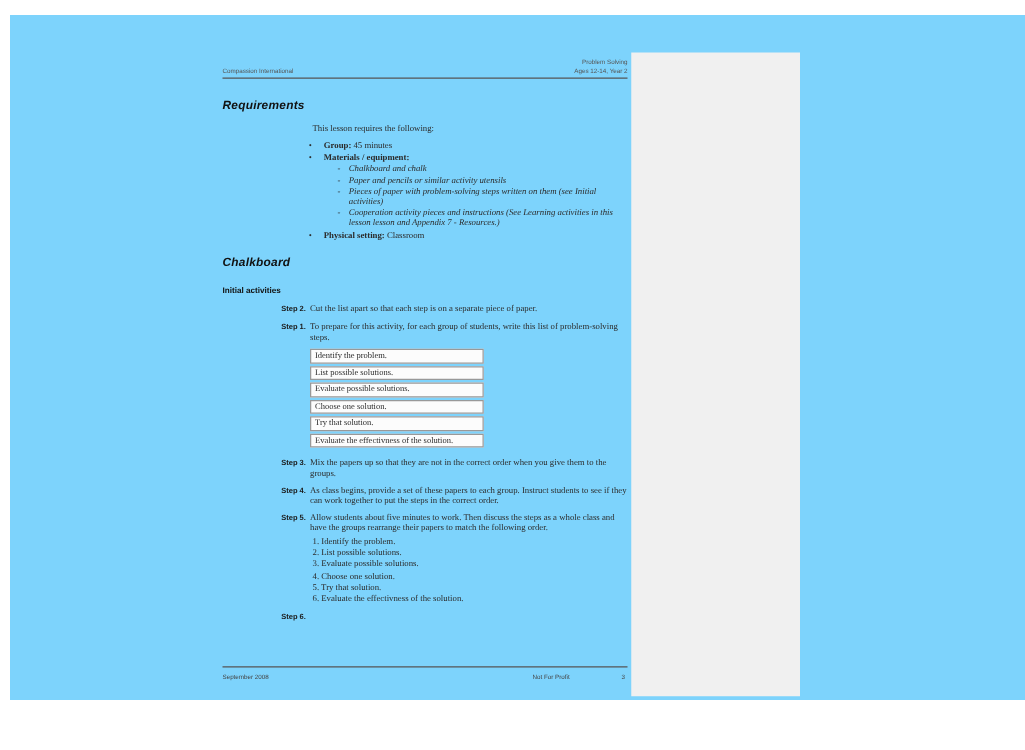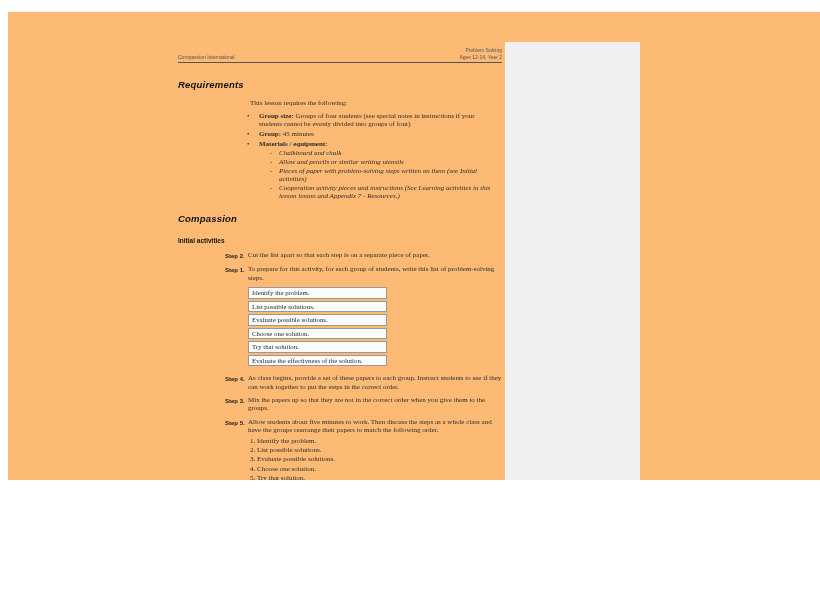--- a/index.html
+++ b/index.html
@@ -3,22 +3,22 @@
 <meta charset="utf-8">
 <style>
   html, body { margin:0; padding:0; }
   body {
     width:820px; height:600px;
     background:#ffffff;
     font-family:"Liberation Serif", serif;
     -webkit-font-smoothing:antialiased;
   }
   #canvas {
-    position:relative; width:820px; height:480px;
-    background:#fdba74; overflow:hidden;
+    position:relative; width:820px; height:560px;
+    background:#7dd3fc; overflow:hidden;
   }
   .top-strip { position:absolute; left:0; top:0; width:820px; height:12px; background:#ffffff; }
   .left-strip { position:absolute; left:0; top:0; width:8px; height:600px; background:#ffffff; }
   .gray-band { position:absolute; left:505px; top:42px; width:135px; height:515px; background:#f0f0f0; }
 
   .doc {
     position:absolute; left:178px; top:47px; width:324px;
     color:#2b2b2b;
   }
   .doc-header {
@@ -100,40 +100,40 @@
         <span>Problem Solving</span><br>
         <span>Ages 12-14, Year 2</span>
       </span>
     </div>
 
     <h1 class="section" id="req-title">Requirements</h1>
 
     <div class="intro">This lesson requires the following:</div>
 
     <ul class="req">
-      <li>
-        <span class="b">Group size:</span>
-        <span>Groups of four students (see special notes in instructions if your students cannot be evenly divided into groups of four)</span>
-      </li>
       <li>
         <span class="b">Group:</span>
         <span>45 minutes</span>
       </li>
       <li>
         <span class="b">Materials / equipment:</span>
         <ul class="sub">
           <li>Chalkboard and chalk</li>
-          <li>Allow and pencils or similar writing utensils</li>
+          <li>Paper and pencils or similar activity utensils</li>
           <li>Pieces of paper with problem-solving steps written on them (see Initial activities)</li>
           <li>Cooperation activity pieces and instructions (See Learning activities in this lesson lesson and Appendix 7 - Resources.)</li>
         </ul>
       </li>
+      <li>
+        <span class="b">Physical setting:</span>
+        <span>Classroom</span>
+      </li>
     </ul>
 
-    <h1 class="section" id="act-title">Compassion</h1>
+    <h1 class="section" id="act-title">Chalkboard</h1>
 
     <div class="subhead">Initial activities</div>
 
     <div class="steps">
 
       <div class="step">
         <span class="step-label">Step 2.</span>
         <div class="step-body">Cut the list apart so that each step is on a separate piece of paper.</div>
       </div>
 
@@ -160,27 +160,27 @@
                 </tr>
             <tr>
                   <td>Evaluate the effectivness of the solution.</td>
                 </tr>
           </tbody>
             </table>
         </div>
       </div>
 
       <div class="step">
+        <span class="step-label">Step 3.</span>
+        <div class="step-body">Mix the papers up so that they are not in the correct order when you give them to the groups.</div>
+      </div>
+
+      <div class="step">
         <span class="step-label">Step 4.</span>
         <div class="step-body">As class begins, provide a set of these papers to each group. Instruct students to see if they can work together to put the steps in the correct order.</div>
-      </div>
-
-      <div class="step">
-        <span class="step-label">Step 3.</span>
-        <div class="step-body">Mix the papers up so that they are not in the correct order when you give them to the groups.</div>
       </div>
 
       <div class="step">
         <span class="step-label">Step 5.</span>
         <div class="step-body">
           <span>Allow students about five minutes to work. Then discuss the steps as a whole class and have the groups rearrange their papers to match the following order.</span>
           <ol class="order">
             <li>Identify the problem.</li>
             <li>List possible solutions.</li>
             <li>Evaluate possible solutions.</li>

